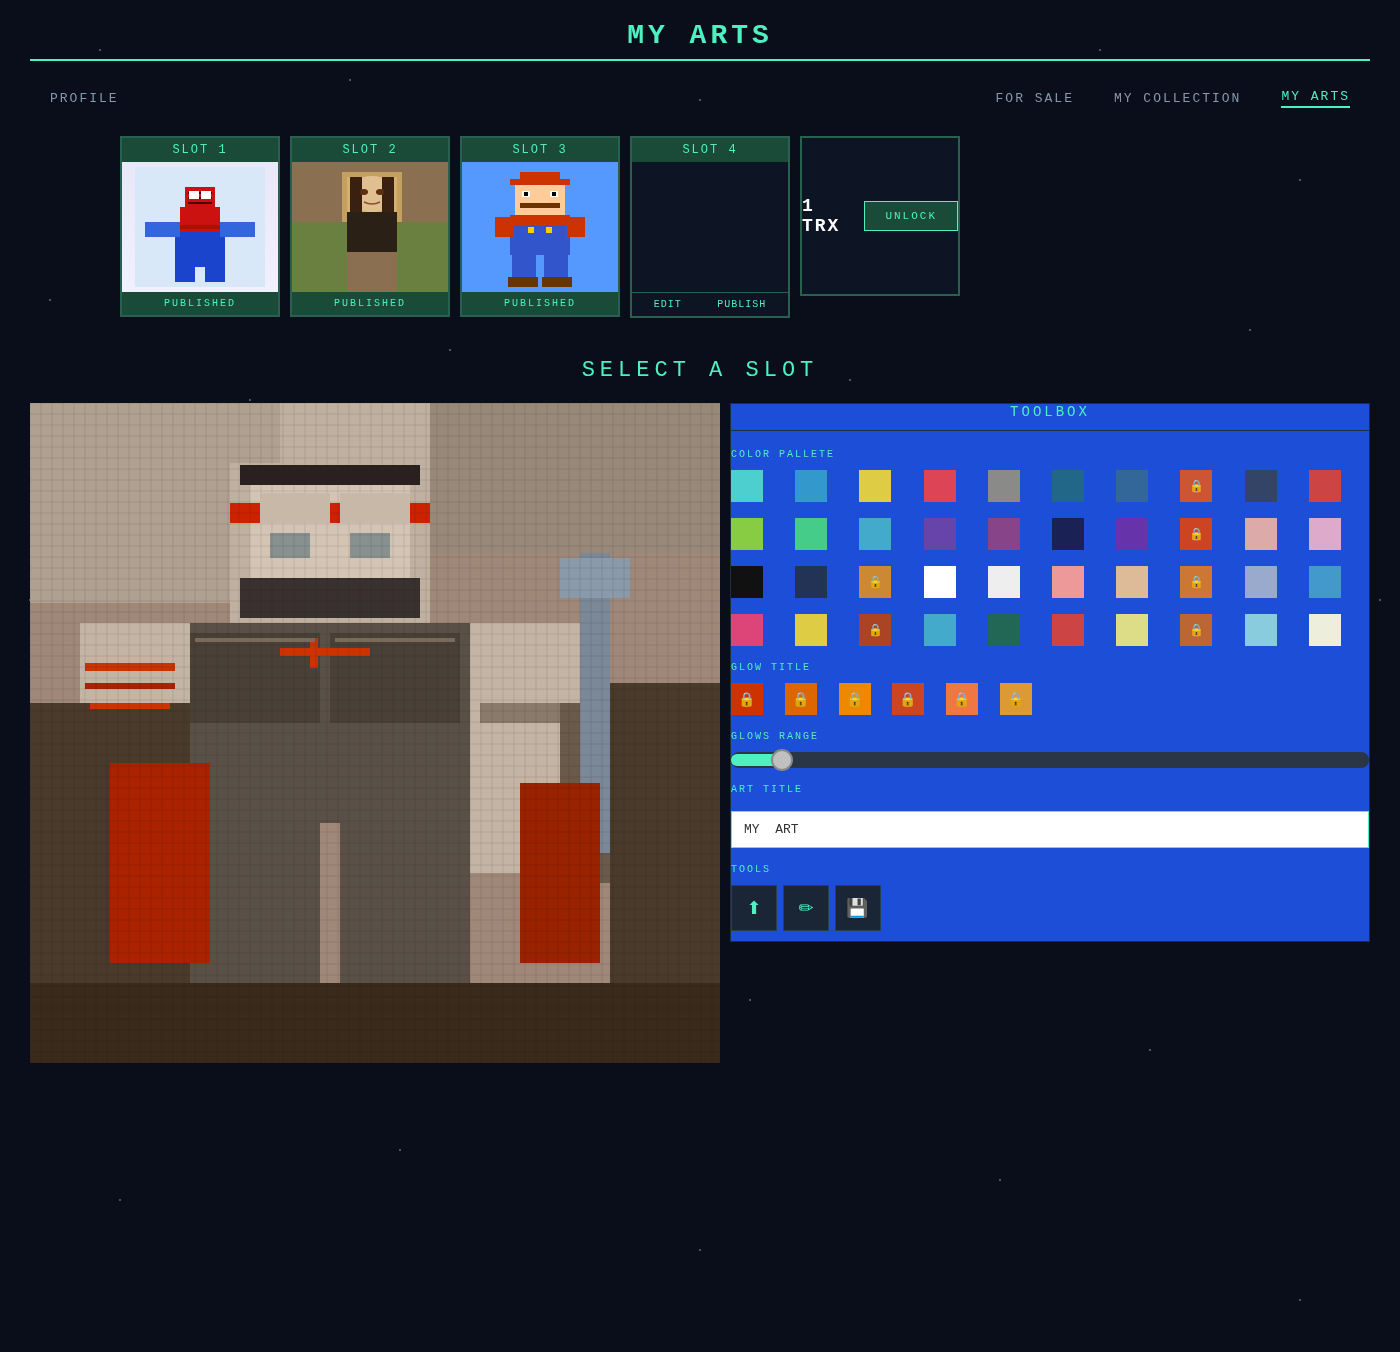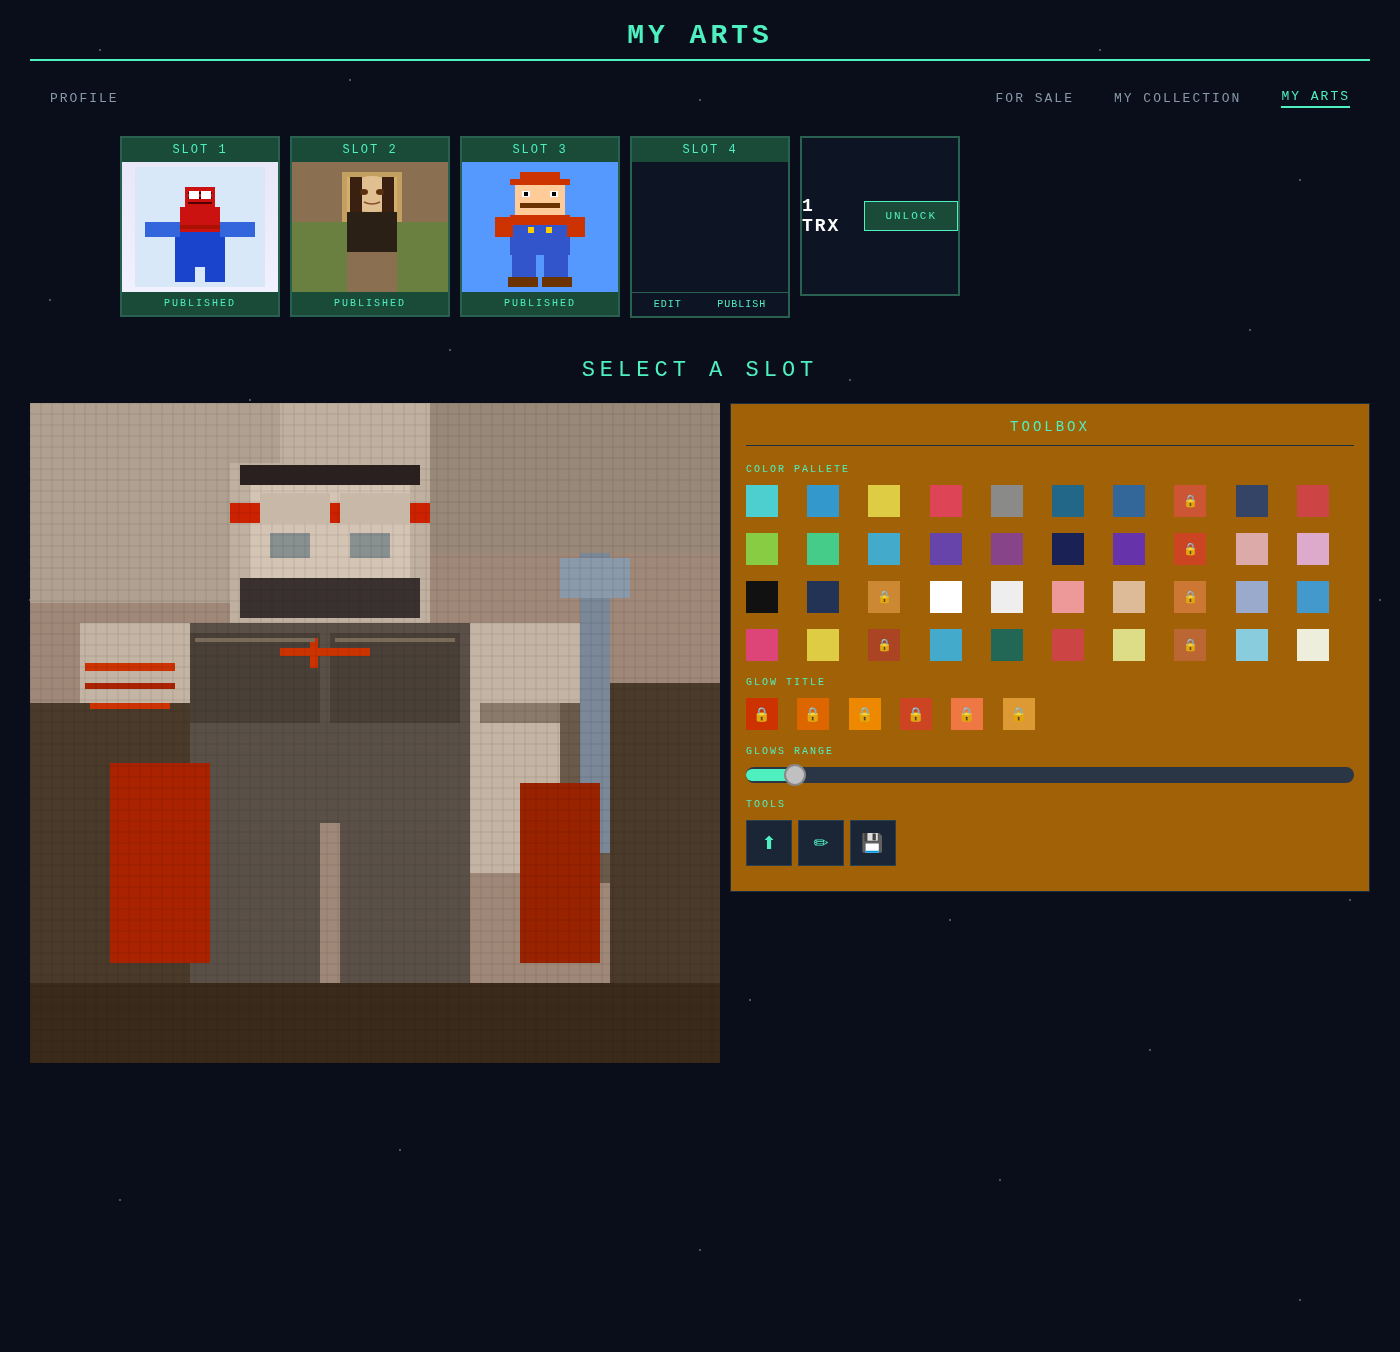--- a/index.html
+++ b/index.html
@@ -238,24 +238,23 @@
       width: 690px;
       height: 660px;
       flex-shrink: 0;
       overflow: hidden;
       position: relative;
     }
 
     
     .toolbox {
       flex: 1;
-      background: #a16207;
+      background: #1d4ed8;
       border: 1px solid #1a3040;
       margin-left: 10px;
-      padding: 15px;
     }
 
     .toolbox-title {
       text-align: center;
       font-size: 14px;
       letter-spacing: 3px;
       color: #4ef0c0;
       margin-bottom: 18px;
       padding-bottom: 10px;
       border-bottom: 1px solid #1a3040;
@@ -678,20 +677,24 @@
       </div>
 
       <div class="glows-range-section">
         <div class="section-label">GLOWS  RANGE</div>
         <div class="range-track">
           <div class="range-fill"></div>
           <div class="range-thumb"></div>
         </div>
       </div>
 
+      <div class="art-title-section">
+        <div class="section-label">ART  TITLE</div>
+        <input type="text" class="art-title-input" value="MY  ART" placeholder="MY  ART" style="">
+      </div>
 
       <div class="tools-section">
         <div class="section-label">TOOLS</div>
         <div class="tools-grid">
           <button class="tool-btn">
             <span>⬆</span>
           </button>
           <button class="tool-btn">
             <span>✏</span>
           </button>

